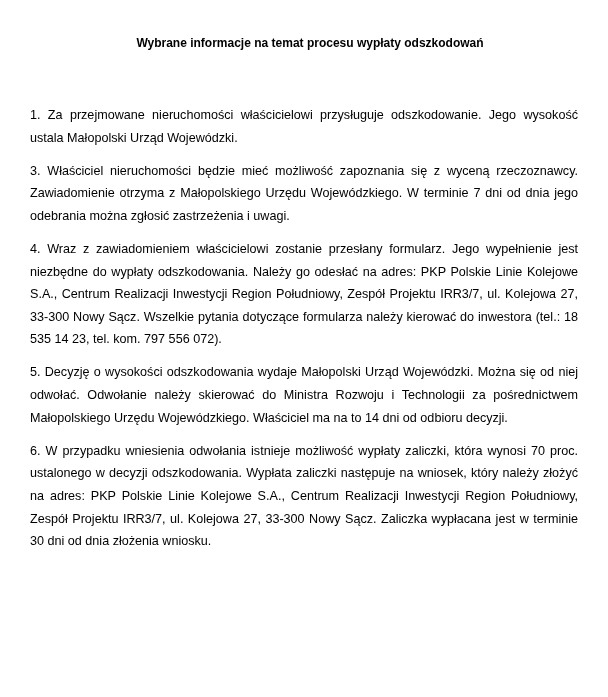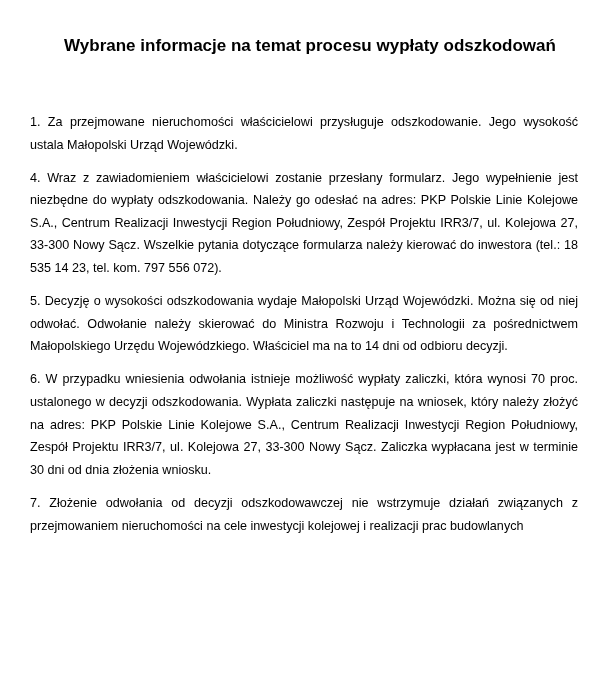--- a/index.html
+++ b/index.html
@@ -1,27 +1,27 @@
 <!DOCTYPE html>
 <html><head>
 <meta charset="utf-8">
 <style>
   html, body { margin: 0; padding: 0; background: #ffffff; }
   body { width: 608px; height: 697px; overflow: hidden; position: relative;
          font-family: "Liberation Sans", sans-serif; color: #000; }
   .title { position: absolute; left: 12px; right: 0; top: 36px; text-align: center;
-           font-weight: bold; font-size: 17px; letter-spacing: 0; }
-  .content { position: absolute; left: 30px; width: 548px; top: 111px; }
+           font-weight: bold; font-size: 12px; letter-spacing: 0; }
+  .content { position: absolute; left: 30px; width: 548px; top: 104px; }
   .para { font-size: 12.6px; line-height: 22.6px; margin: 0 0 10.5px 0; }
   .just { text-align: justify; text-align-last: left; }
 </style>
 </head>
 <body>
 
 <div class="title">Wybrane informacje na temat procesu wypłaty odszkodowań</div>
 
 <div class="content">
   <p class="para just">1. Za przejmowane nieruchomości właścicielowi przysługuje odszkodowanie. Jego wysokość ustala Małopolski Urząd Wojewódzki.</p>
+  <p class="para just">3. Właściciel nieruchomości będzie mieć możliwość zapoznania się z wyceną rzeczoznawcy. Zawiadomienie otrzyma z Małopolskiego Urzędu Wojewódzkiego. W terminie 7 dni od dnia jego odebrania można zgłosić zastrzeżenia i uwagi.</p>
   <p class="para just">4. Wraz z zawiadomieniem właścicielowi zostanie przesłany formularz. Jego wypełnienie jest niezbędne do wypłaty odszkodowania. Należy go odesłać na adres: PKP Polskie Linie Kolejowe S.A., Centrum Realizacji Inwestycji Region Południowy, Zespół Projektu IRR3/7, ul. Kolejowa 27, 33-300 Nowy Sącz. Wszelkie pytania dotyczące formularza należy kierować do inwestora (tel.: 18 535 14 23, tel. kom. 797 556 072).</p>
   <p class="para just">5. Decyzję o wysokości odszkodowania wydaje Małopolski Urząd Wojewódzki. Można się od niej odwołać. Odwołanie należy skierować do Ministra Rozwoju i Technologii za pośrednictwem Małopolskiego Urzędu Wojewódzkiego. Właściciel ma na to 14 dni od odbioru decyzji.</p>
   <p class="para just">6. W przypadku wniesienia odwołania istnieje możliwość wypłaty zaliczki, która wynosi 70 proc. ustalonego w decyzji odszkodowania. Wypłata zaliczki następuje na wniosek, który należy złożyć na adres: PKP Polskie Linie Kolejowe S.A., Centrum Realizacji Inwestycji Region Południowy, Zespół Projektu IRR3/7, ul. Kolejowa 27, 33-300 Nowy Sącz. Zaliczka wypłacana jest w terminie 30 dni od dnia złożenia wniosku.</p>
-  <p class="para just">7. Złożenie odwołania od decyzji odszkodowawczej nie wstrzymuje działań związanych z przejmowaniem nieruchomości na cele inwestycji kolejowej i realizacji prac budowlanych</p>
 </div>
 
 </body></html>

